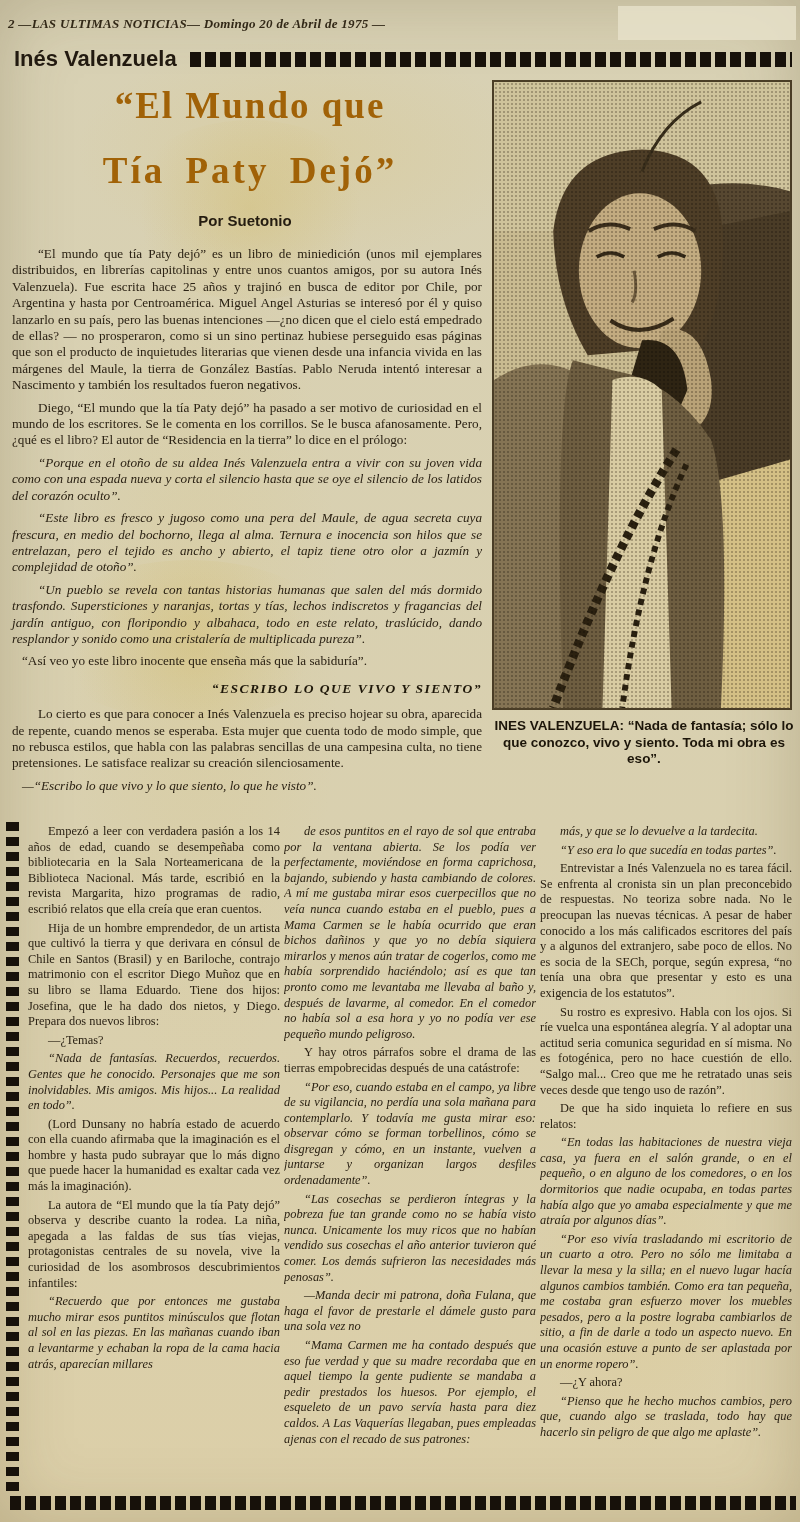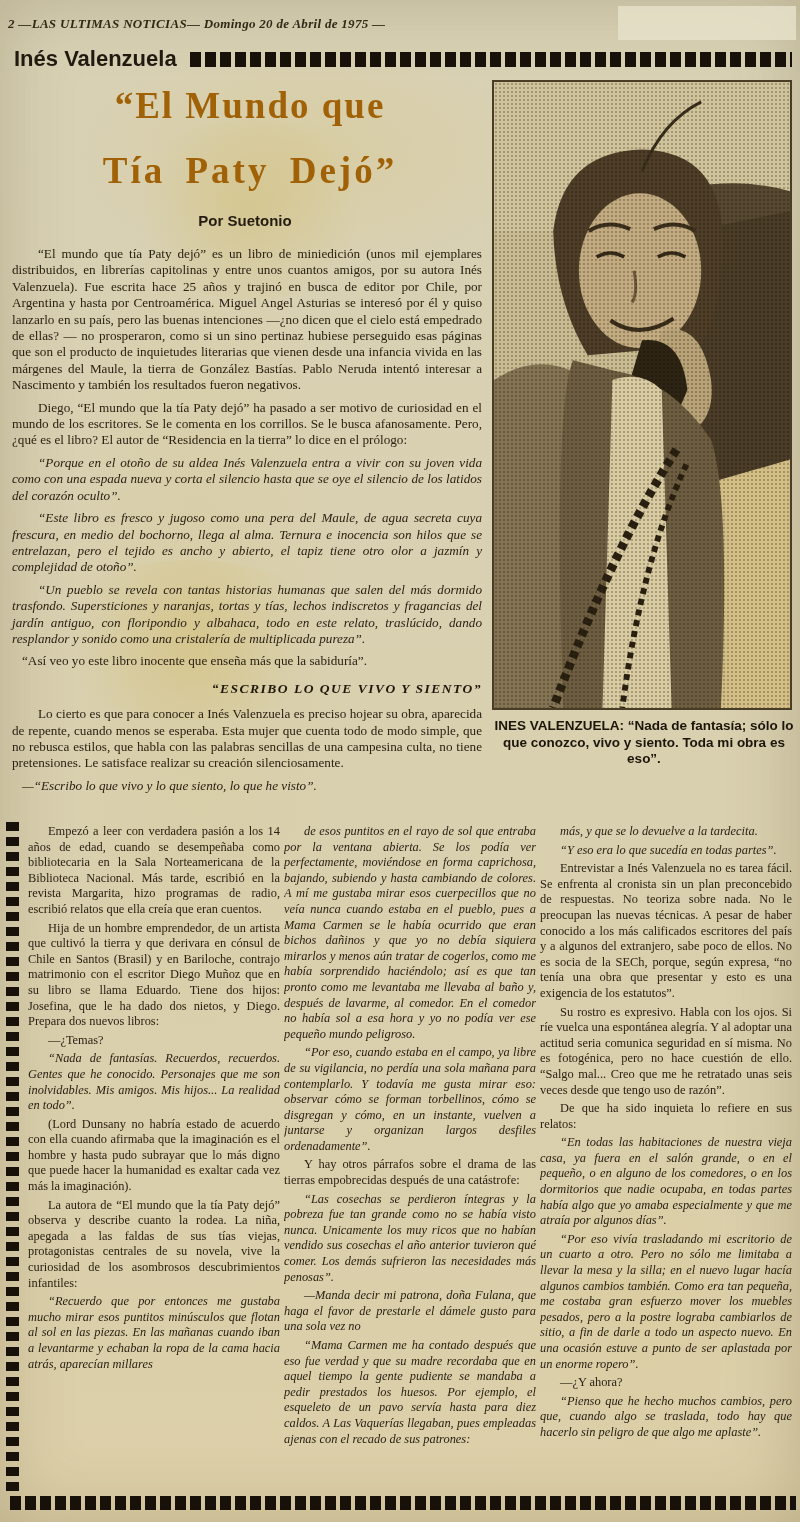--- a/index.html
+++ b/index.html
@@ -124,22 +124,22 @@
       <p class="para normal">Empezó a leer con verdadera pasión a los 14 años de edad, cuando se desempeñaba como bibliotecaria en la Sala Norteamericana de la Biblioteca Nacional. Más tarde, escribió en la revista Margarita, hizo programas de radio, escribió relatos que ella creía que eran cuentos.</p>
       <p class="para normal">Hija de un hombre emprendedor, de un artista que cultivó la tierra y que derivara en cónsul de Chile en Santos (Brasil) y en Bariloche, contrajo matrimonio con el escritor Diego Muñoz que en su libro se llama Eduardo. Tiene dos hijos: Josefina, que le ha dado dos nietos, y Diego. Prepara dos nuevos libros:</p>
       <p class="para normal">—¿Temas?</p>
       <p class="para italic">“Nada de fantasías. Recuerdos, recuerdos. Gentes que he conocido. Personajes que me son inolvidables. Mis amigos. Mis hijos... La realidad en todo”.</p>
       <p class="para normal">(Lord Dunsany no habría estado de acuerdo con ella cuando afirmaba que la imaginación es el hombre y hasta pudo subrayar que lo más digno que puede hacer la humanidad es exaltar cada vez más la imaginación).</p>
       <p class="para normal">La autora de “El mundo que la tía Paty dejó” observa y describe cuanto la rodea. La niña, apegada a las faldas de sus tías viejas, protagonistas centrales de su novela, vive la curiosidad de los asombrosos descubrimientos infantiles:</p>
       <p class="para italic">“Recuerdo que por entonces me gustaba mucho mirar esos puntitos minúsculos que flotan al sol en las piezas. En las mañanas cuando iban a levantarme y echaban la ropa de la cama hacia atrás, aparecían millares</p>
     </div>
   <div class="col">
       <p class="para italic noindent">de esos puntitos en el rayo de sol que entraba por la ventana abierta. Se los podía ver perfectamente, moviéndose en forma caprichosa, bajando, subiendo y hasta cambiando de colores. A mí me gustaba mirar esos cuerpecillos que no veía nunca cuando estaba en el pueblo, pues a Mama Carmen se le había ocurrido que eran bichos dañinos y que yo no debía siquiera mirarlos y menos aún tratar de cogerlos, como me había sorprendido haciéndolo; así es que tan pronto como me levantaba me llevaba al baño y, después de lavarme, al comedor. En el comedor no había sol a esa hora y yo no podía ver ese pequeño mundo peligroso.</p>
+      <p class="para normal">Y hay otros párrafos sobre el drama de las tierras empobrecidas después de una catástrofe:</p>
       <p class="para italic">“Por eso, cuando estaba en el campo, ya libre de su vigilancia, no perdía una sola mañana para contemplarlo. Y todavía me gusta mirar eso: observar cómo se forman torbellinos, cómo se disgregan y cómo, en un instante, vuelven a juntarse y organizan largos desfiles ordenadamente”.</p>
-      <p class="para normal">Y hay otros párrafos sobre el drama de las tierras empobrecidas después de una catástrofe:</p>
       <p class="para italic">“Las cosechas se perdieron íntegras y la pobreza fue tan grande como no se había visto nunca. Unicamente los muy ricos que no habían vendido sus cosechas el año anterior tuvieron qué comer. Los demás sufrieron las necesidades más penosas”.</p>
       <p class="para italic">—Manda decir mi patrona, doña Fulana, que haga el favor de prestarle el dámele gusto para una sola vez no</p>
       <p class="para italic">“Mama Carmen me ha contado después que eso fue verdad y que su madre recordaba que en aquel tiempo la gente pudiente se mandaba a pedir prestados los huesos. Por ejemplo, el esqueleto de un pavo servía hasta para diez caldos. A Las Vaquerías llegaban, pues empleadas ajenas con el recado de sus patrones:</p>
     </div>
   <div class="col">
       <p class="para italic noindent">más, y que se lo devuelve a la tardecita.</p>
       <p class="para italic">“Y eso era lo que sucedía en todas partes”.</p>
       <p class="para normal">Entrevistar a Inés Valenzuela no es tarea fácil. Se enfrenta al cronista sin un plan preconcebido de respuestas. No teoriza sobre nada. No le preocupan las nuevas técnicas. A pesar de haber conocido a los más calificados escritores del país y a algunos del extranjero, sabe poco de ellos. No es socia de la SECh, porque, según expresa, “no tenía una obra que presentar y esto es una exigencia de los estatutos”.</p>
       <p class="para normal">Su rostro es expresivo. Habla con los ojos. Si ríe vuelca una espontánea alegría. Y al adoptar una actitud seria comunica seguridad en sí misma. No es fotogénica, pero no hace cuestión de ello. “Salgo mal... Creo que me he retratado unas seis veces desde que tengo uso de razón”.</p>
       <p class="para normal">De que ha sido inquieta lo refiere en sus relatos:</p>

